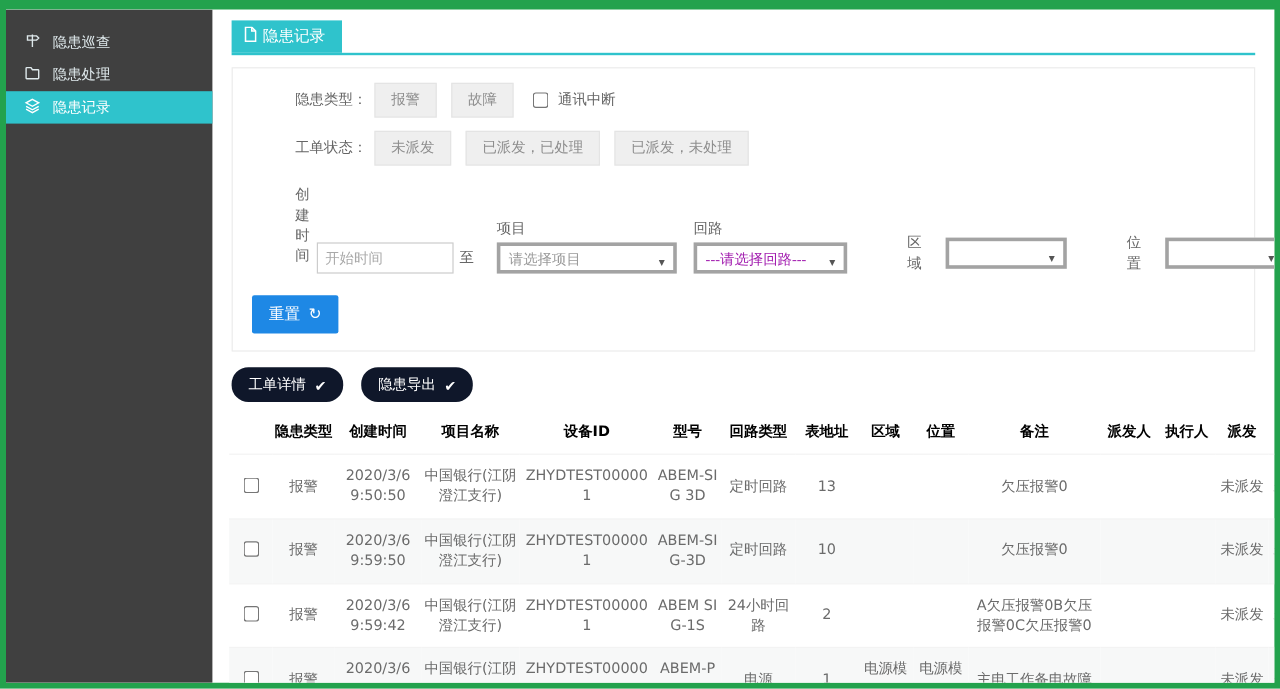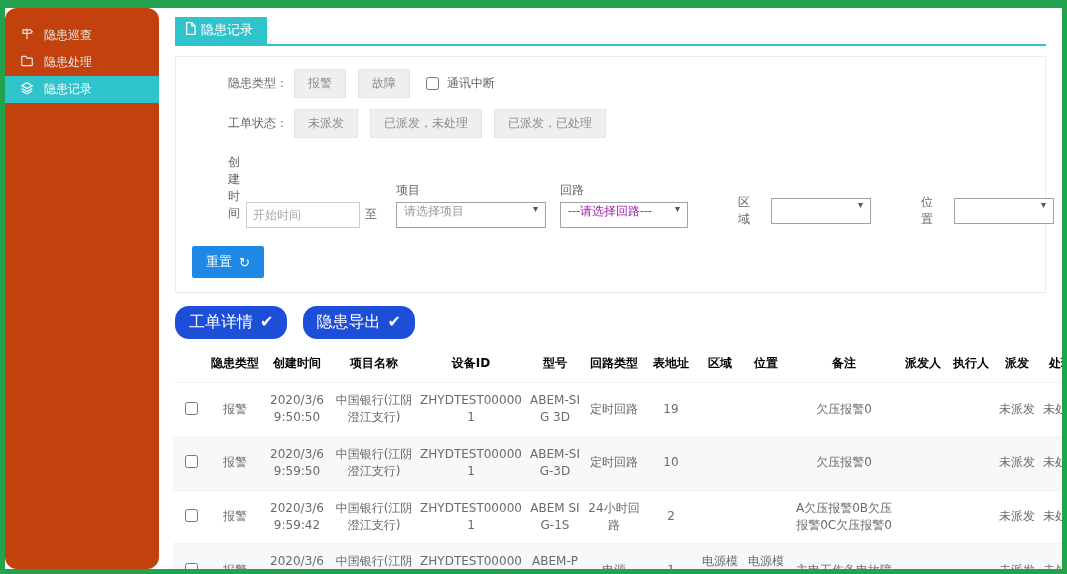--- a/index.html
+++ b/index.html
@@ -3,21 +3,21 @@
 <meta charset="utf-8">
 <style>
   html,body{margin:0;padding:0;background:#e8e8e8;}
   .screen{
     width:1067px;height:574px;box-sizing:border-box;
     border:5px solid #23a24d;border-top-width:8px;
     display:flex;background:#fff;overflow:hidden;
     font-family:"DejaVu Sans","Liberation Sans",sans-serif;
   }
   
-  .sidebar{width:154px;background:#c2410c;flex-shrink:0;padding-top:14px;border-radius:12px;}
+  .sidebar{width:172px;background:#404040;flex-shrink:0;padding-top:14px;}
   .side-item{height:27px;display:flex;align-items:center;gap:10px;padding:0 15px;
     color:#dfe9ec;font-size:12px;cursor:pointer;white-space:nowrap;}
   .side-item.active{background:#2fc3cc;color:#fff;}
   .side-item svg{flex-shrink:0;}
   
   .content{flex:1;overflow:hidden;padding:0 14px;box-sizing:border-box;}
   .title-row{border-bottom:2px solid #2fc3cc;padding-top:9px;margin:0 2px;}
   .page-tab{display:inline-flex;align-items:center;gap:5px;background:#2fc3cc;color:#fff;
     font-size:13px;padding:4px 14px 5px 10px;}
   
@@ -28,32 +28,32 @@
   .gray-btn{background:#efefef;border:1px solid #e4e4e4;color:#8d8d8d;font-size:12px;
     padding:5px 13px;margin-right:12px;cursor:pointer;font-family:inherit;}
   .chk-wrap{display:inline-flex;align-items:center;gap:5px;color:#666;}
   .time-row{display:flex;align-items:flex-end;margin-top:16px;margin-bottom:4px;flex-wrap:nowrap;}
   .txt-input{height:24px;border:1px solid #ccc;padding:0 6px;font-size:12px;width:100px;
     font-family:inherit;color:#555;box-sizing:content-box;}
   .txt-input::placeholder{color:#a9a9a9;}
   .to-label{margin:0 5px;color:#666;padding-bottom:5px;}
   .sel-group{margin-left:14px;font-family:Liberation Serif, serif;}
   .over-label{display:block;font-size:12px;color:#666;margin-bottom:3px;}
-  .select{height:26px;border:1px solid #a3a3a3;display:inline-flex;align-items:flex-start;
+  .select{height:26px;border:3px solid #a3a3a3;display:inline-flex;align-items:flex-end;
     justify-content:space-between;padding:0 7px;font-size:12px;color:#9a9a9a;
     background:#fff;cursor:pointer;box-sizing:border-box;}
   .select .arrow{color:#555;font-size:10px;margin-left:6px;}
   .inline-sel{display:inline-flex;align-items:center;gap:5px;margin-left:14px;}
   .reset-btn{background:#1e88e5;color:#fff;border:none;padding:7px 14px;font-size:13px;
     border-radius:2px;margin-top:14px;cursor:pointer;display:inline-flex;gap:7px;
     align-items:center;font-family:inherit;}
   
   .pills{margin:13px 2px 2px;}
-  .pill{background:#1d4ed8;color:#fff;border:none;border-radius:14px;padding:6px 14px;
-    font-size:16px;margin-right:10px;display:inline-flex;align-items:flex-start;gap:7px;
+  .pill{background:#0f172a;color:#fff;border:none;border-radius:14px;padding:6px 14px;
+    font-size:12px;margin-right:10px;display:inline-flex;align-items:flex-end;gap:7px;
     cursor:pointer;font-family:inherit;}
   
   table{width:100%;border-collapse:collapse;table-layout:fixed;font-size:12px;
     color:#6b6b6b;margin-top:6px;}
   thead th{color:#000000;font-weight:bold;padding:10px 2px;text-align:center;font-size:12px;}
   tbody td{padding:9px 2px;text-align:center;vertical-align:middle;word-break:break-all;
     line-height:1.45;}
   tbody tr.alt{background:#f7f8f8;}
   tbody tr{border-top:1px solid #f3f3f3;}
   input[type=checkbox]{width:13px;height:13px;cursor:pointer;}
@@ -115,22 +115,22 @@
         <button class="gray-btn">故障</button>
         <span class="chk-wrap">
           <input type="checkbox" style="">
           <span>通讯中断</span>
         </span>
       </div>
 
       <div class="f-row">
         <span class="f-label">工单状态：</span>
         <button class="gray-btn">未派发</button>
+        <button class="gray-btn">已派发，已处理</button>
         <button class="gray-btn">已派发，未处理</button>
-        <button class="gray-btn">已派发，已处理</button>
       </div>
 
       <div class="time-row">
         <span class="f-label" style="padding-bottom:6px">创建时间</span>
         <input class="txt-input" placeholder="开始时间" style="">
         <span class="to-label">至</span>
 
         <div class="sel-group">
           <span class="over-label">项目</span>
           <div class="select" style="width:150px">
@@ -221,21 +221,21 @@
       </thead>
       <tbody id="table-body">
           <tr>
             <td><input type="checkbox" style=""></td>
             <td>报警</td>
             <td>2020/3/6 9:50:50</td>
             <td>中国银行(江阴澄江支行)</td>
             <td>ZHYDTEST000001</td>
             <td>ABEM-SIG 3D</td>
             <td>定时回路</td>
-            <td>19</td>
+            <td>13</td>
             <td></td>
             <td></td>
             <td>欠压报警0</td>
             <td></td>
             <td></td>
             <td>未派发</td>
             <td>未处理</td>
           </tr>
           <tr class="alt">
             <td><input type="checkbox" style=""></td>

